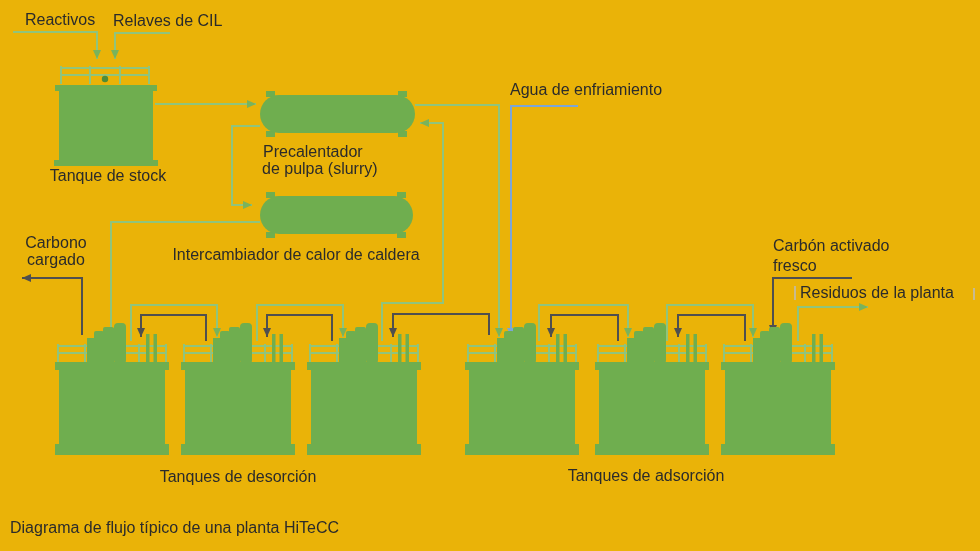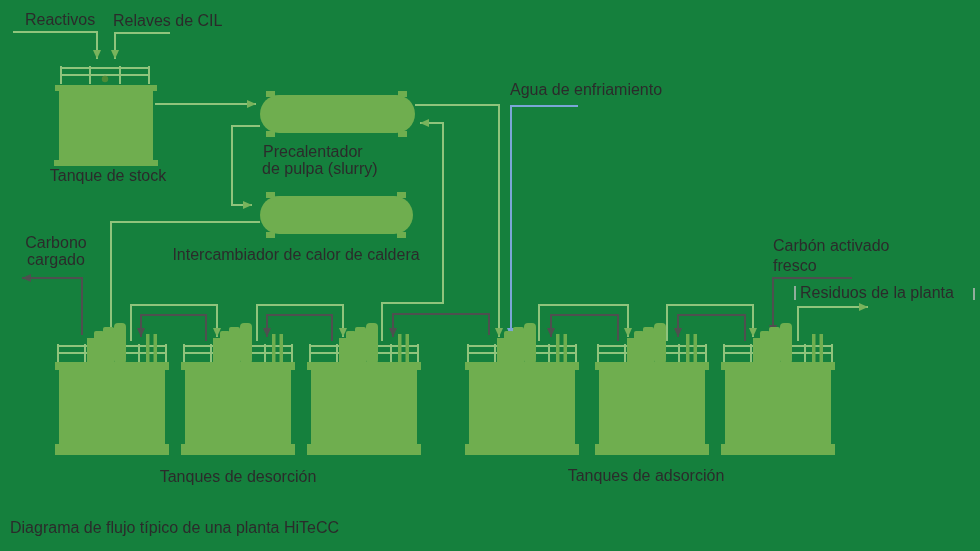--- a/index.html
+++ b/index.html
@@ -1,20 +1,20 @@
 <!DOCTYPE html>
 <html style="--green: #6fae4f; --lineGreen: #90c47c; --arrowGreen: #79b35c; --dark: #4f4f4f; --blue: #7ba6d7; --text: #2b2b2b; --tick: #bdbdbd;"><head>
 <meta charset="utf-8">
 <style>
   :root{
     --green:#6fae4f; --lineGreen:#90c47c; --arrowGreen:#79b35c;
     --dark:#4f4f4f; --blue:#7ba6d7; --text:#2b2b2b; --tick:#bdbdbd;
   }
   html,body{margin:0;padding:0;background:#ffffff;}
-  .stage{position:relative;width:980px;height:551px;background:#15803d;overflow:hidden;}
+  .stage{position:relative;width:980px;height:551px;background:#eab308;overflow:hidden;}
   svg{display:block;}
   text{font-family:"Liberation Sans",sans-serif;font-size:16px;fill:var(--text);}
   .ctr{text-anchor:middle;}
   .gl{stroke:var(--lineGreen);stroke-width:2;fill:none;}
   .dl{stroke:var(--dark);stroke-width:2;fill:none;}
   .bl{stroke:var(--blue);stroke-width:2;fill:none;}
   .tk{stroke:var(--tick);stroke-width:1.5;fill:none;}
   .eq{fill:var(--green);stroke:none;}
   .rail{stroke:var(--lineGreen);stroke-width:2;fill:none;}
   .mfg{fill:var(--arrowGreen);} .mfd{fill:var(--dark);} .mfb{fill:var(--blue);}

